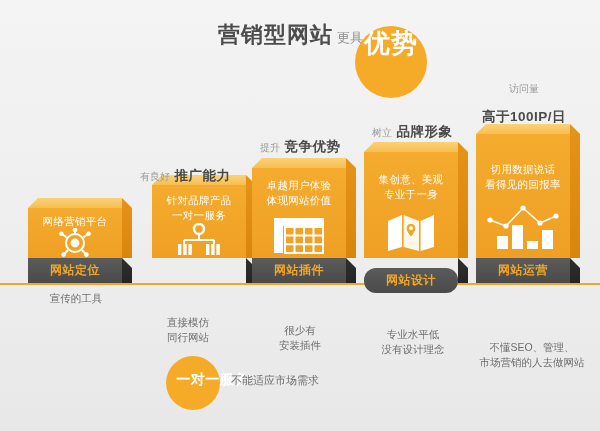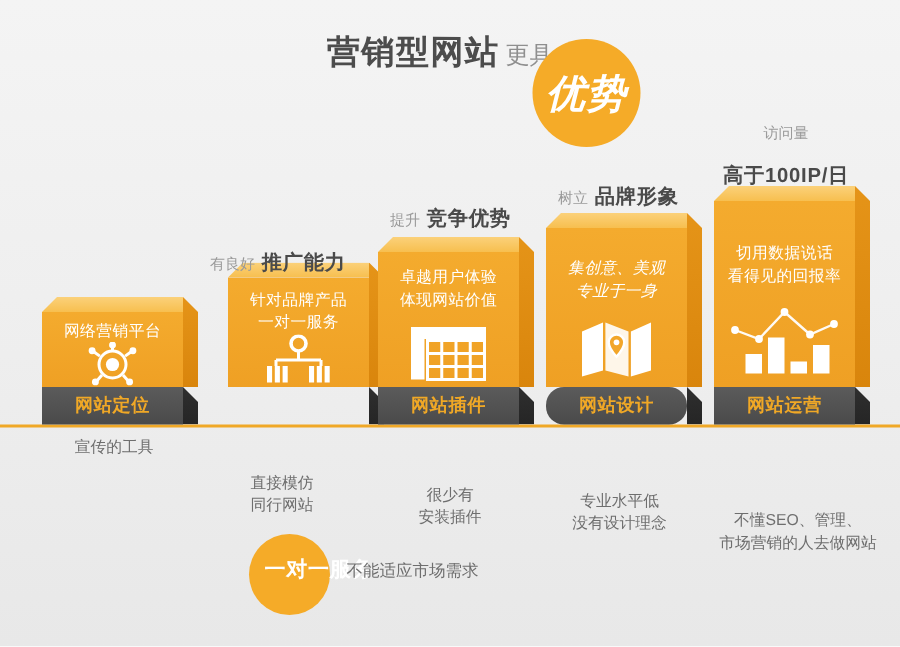--- a/index.html
+++ b/index.html
@@ -27,35 +27,33 @@
     align-items: baseline;
   }
   #main-title {
     font-size: 22px;
     font-weight: bold;
     color: #4c4c4c;
     letter-spacing: 1px;
     line-height: 30px;
   }
   #sub-word {
-    font-size: 16px;
+    font-size: 13px;
     color: #8f8f8f;
     margin-left: 4px;
     line-height: 30px;
   }
   #advantage-circle {
     position: absolute;
     left: 355px; top: 12px;
     width: 72px; height: 72px;
     border-radius: 50%;
     background: #f5ab28;
     display: flex;
-    align-items: center;
     justify-content: center;
-    font-style: italic;
   }
   #advantage-text {
     font-size: 26px;
     font-weight: bold;
     color: #ffffff;
     letter-spacing: 1px;
   }
 
   
   #ground-line {
@@ -308,37 +306,37 @@
   </div>
 
   <div class="step" id="s4" style="left:364px; top:152px; width:94px; height:106px;">
     <div class="face-top" style="left:0; top:-10px; width:94px; height:10px;
                 background:linear-gradient(180deg,#fbd17a 0%,#f7bf4f 100%);
                 clip-path: polygon(10px 0, 100% 0, 100% 100%, 0 100%);"></div>
     <div class="face-side" style="left:94px; top:-10px; width:10px; height:116px;
                 background:linear-gradient(180deg,#e59418 0%,#d9850c 100%);
                 clip-path: polygon(0 0, 100% 10px, 100% 100%, 0 100%);"></div>
     <div class="face-front" style="height:106px; background:linear-gradient(180deg,#f4ab2e 0%,#efa024 100%);"></div>
-    <div class="step-body" style="top:20px; white-space:pre-line;font-style:italic;">集创意、美观
+    <div class="step-body" style="top:20px; white-space:pre-line;">集创意、美观
 专业于一身</div>
     <div class="step-icon" style="top:58px; height:46px;">
       <svg width="50" height="44" viewBox="0 0 50 44" aria-hidden="true">
         <g fill="#ffffff">
           <polygon points="2,10 16,4 16,36 2,40"></polygon>
           <polygon points="17.6,4 33,10 33,40 17.6,36" opacity="0.9"></polygon>
           <polygon points="34.6,10 48,4 48,36 34.6,40"></polygon>
         </g>
         <path d="M25 12 a5.2 5.2 0 0 1 5.2 5.2 c0 3.9 -5.2 9.6 -5.2 9.6 s-5.2 -5.7 -5.2 -9.6 A5.2 5.2 0 0 1 25 12 z" fill="#f2a62a" stroke="#ffffff" stroke-width="1.6"></path>
         <circle cx="25" cy="17.2" r="1.9" fill="#ffffff"></circle>
       </svg>
     </div>
     <div class="base-side" style="left:94px; top:106px; width:10px; height:25px;
                 background:linear-gradient(180deg,#2f2f2f 0%,#252525 100%);
                 clip-path: polygon(0 0, 100% 10px, 100% 100%, 0 100%);"></div>
-    <div class="base-front" style="top:106px;border-radius:12px;">
+    <div class="base-front" style="top:116px;border-radius:12px;">
       <span class="base-label">网站设计</span>
     </div>
   </div>
 
   <div class="step" id="s5" style="left:476px; top:134px; width:94px; height:124px;font-family:Liberation Serif, serif;">
     <div class="face-top" style="left:0; top:-10px; width:94px; height:10px;
                 background:linear-gradient(180deg,#fbd17a 0%,#f7bf4f 100%);
                 clip-path: polygon(10px 0, 100% 0, 100% 100%, 0 100%);"></div>
     <div class="face-side" style="left:94px; top:-10px; width:10px; height:134px;
                 background:linear-gradient(180deg,#e59418 0%,#d9850c 100%);

